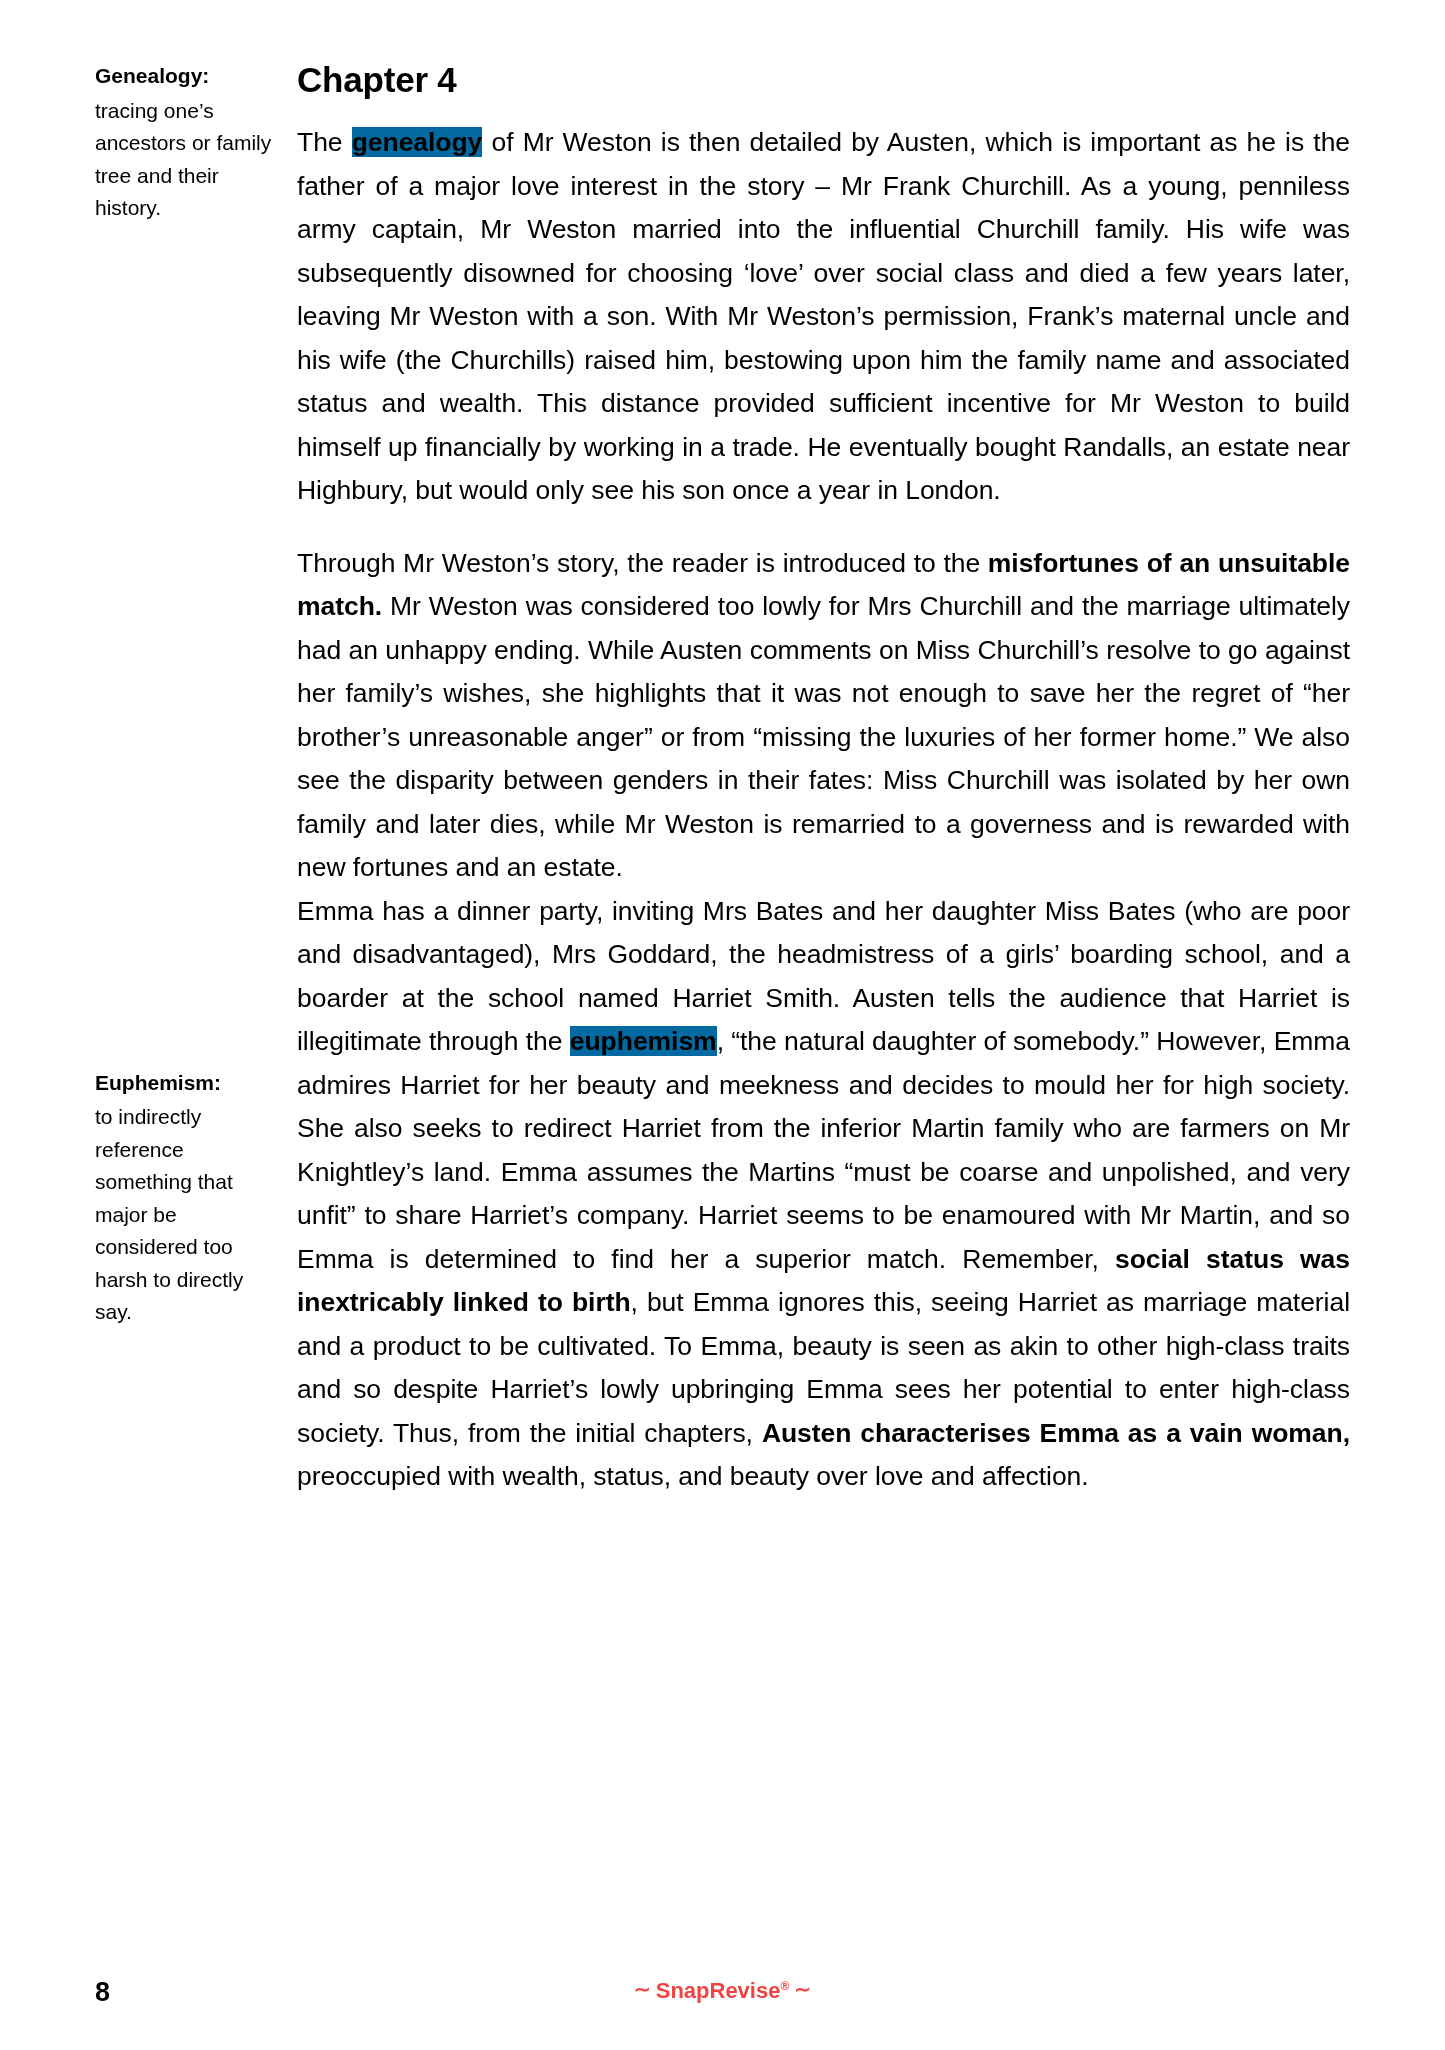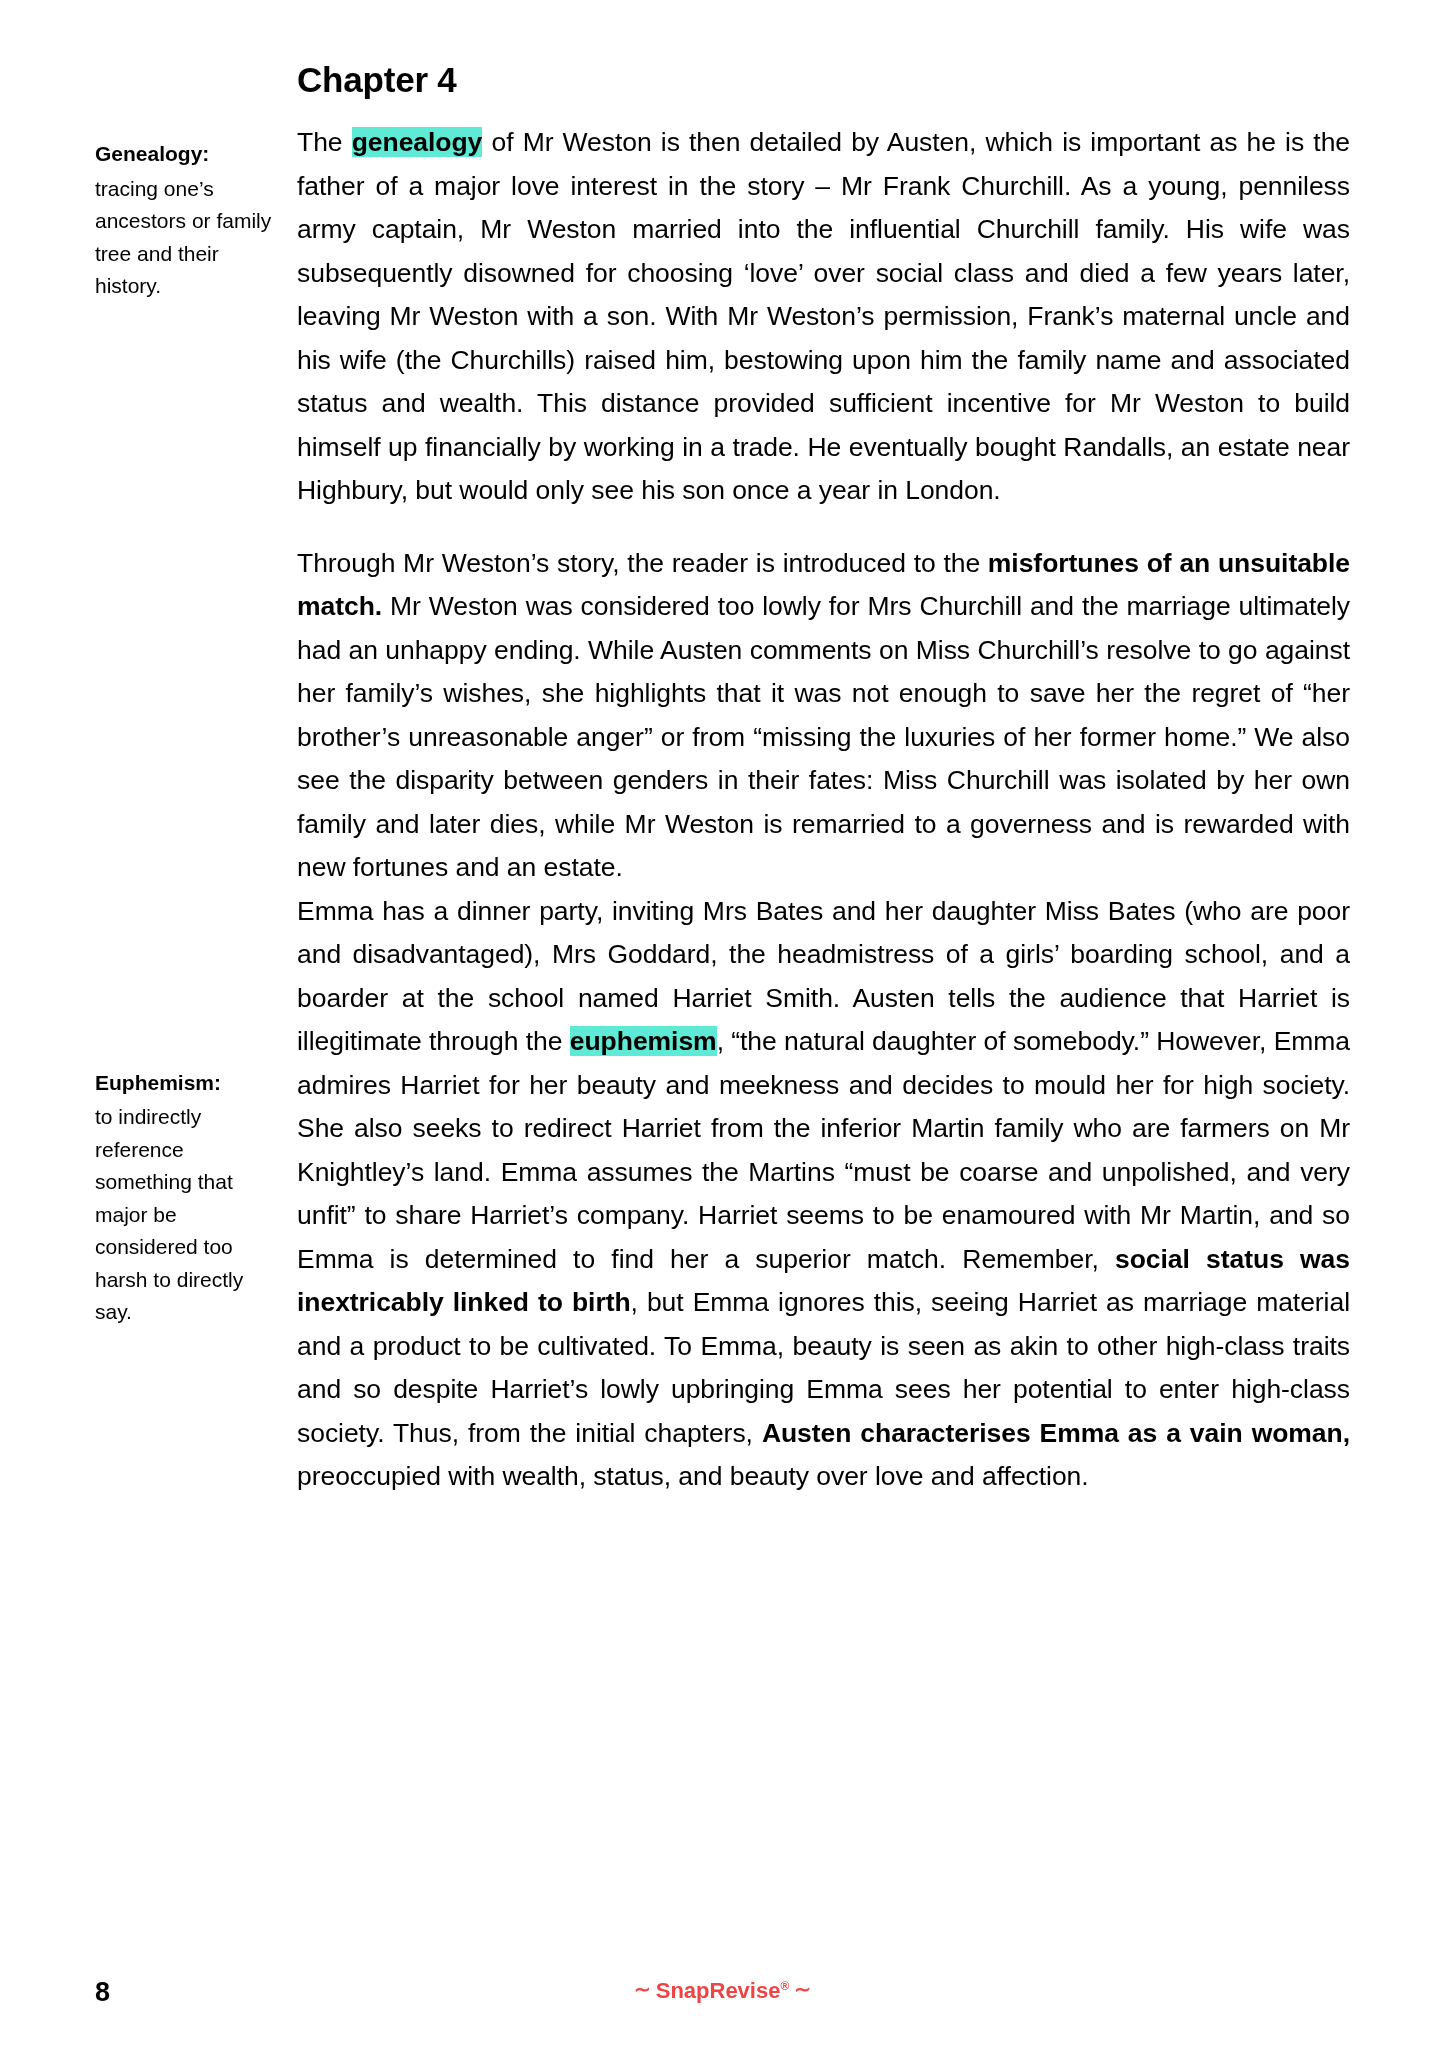--- a/index.html
+++ b/index.html
@@ -61,41 +61,41 @@
     font-size: 26.5px;
     line-height: 43.5px;
     text-align: justify;
     text-justify: inter-word;
     margin: 0 0 29px 0;
     letter-spacing: -0.05px;
   }
   p.para:last-child { margin-bottom: 0; }
 
   .hl {
-    background: #5eead4;
+    background: #0369a1;
     font-weight: bold;
   }
   .b { font-weight: bold; }
 
   
   .note {
     font-size: 21px;
     line-height: 32.5px;
     color: #000;
   }
   .note .term {
     font-weight: bold;
     display: block;
     margin-bottom: 2px;
   }
   .note .defn {
     display: block;
     font-weight: normal;
   }
-  .note-genealogy { margin-top: 78px; }
+  .note-genealogy { }
   .note-euphemism { margin-top: 0; }
 
   footer.page-footer {
     position: absolute;
     left: 0;
     bottom: 0;
     width: 1445px;
     height: 120px;
     box-sizing: border-box;
     padding: 0 95px;

